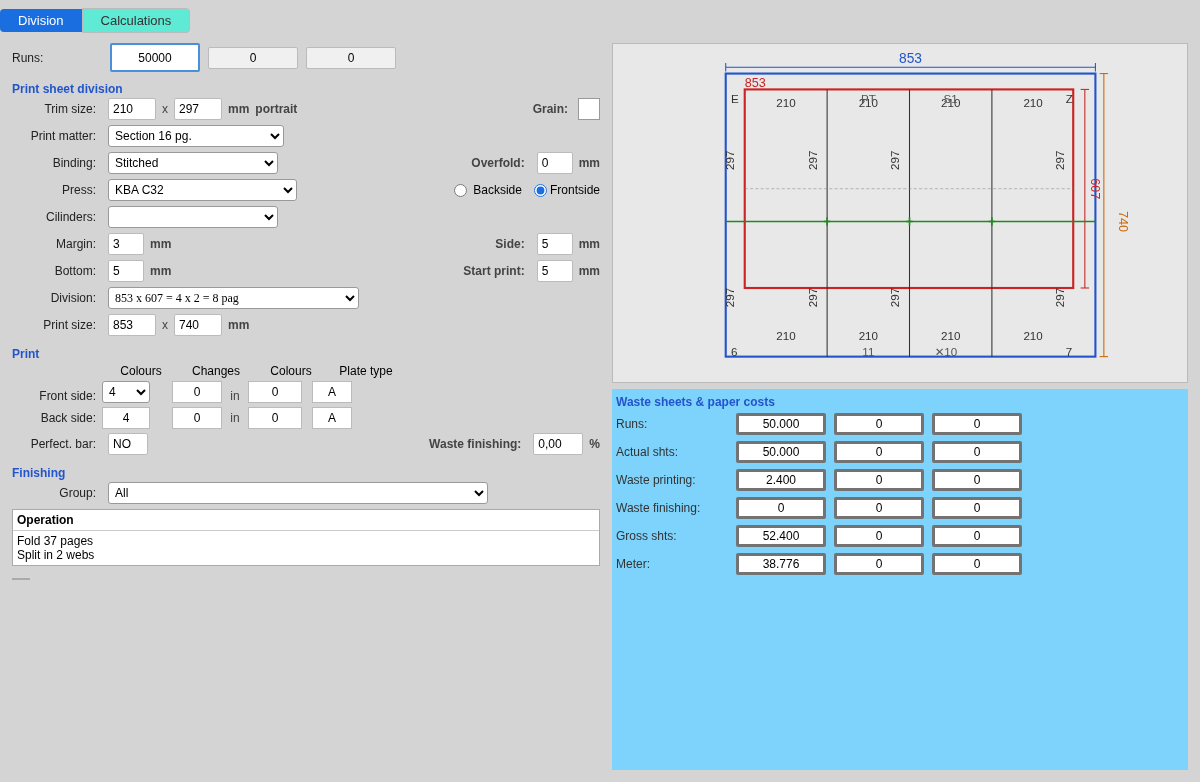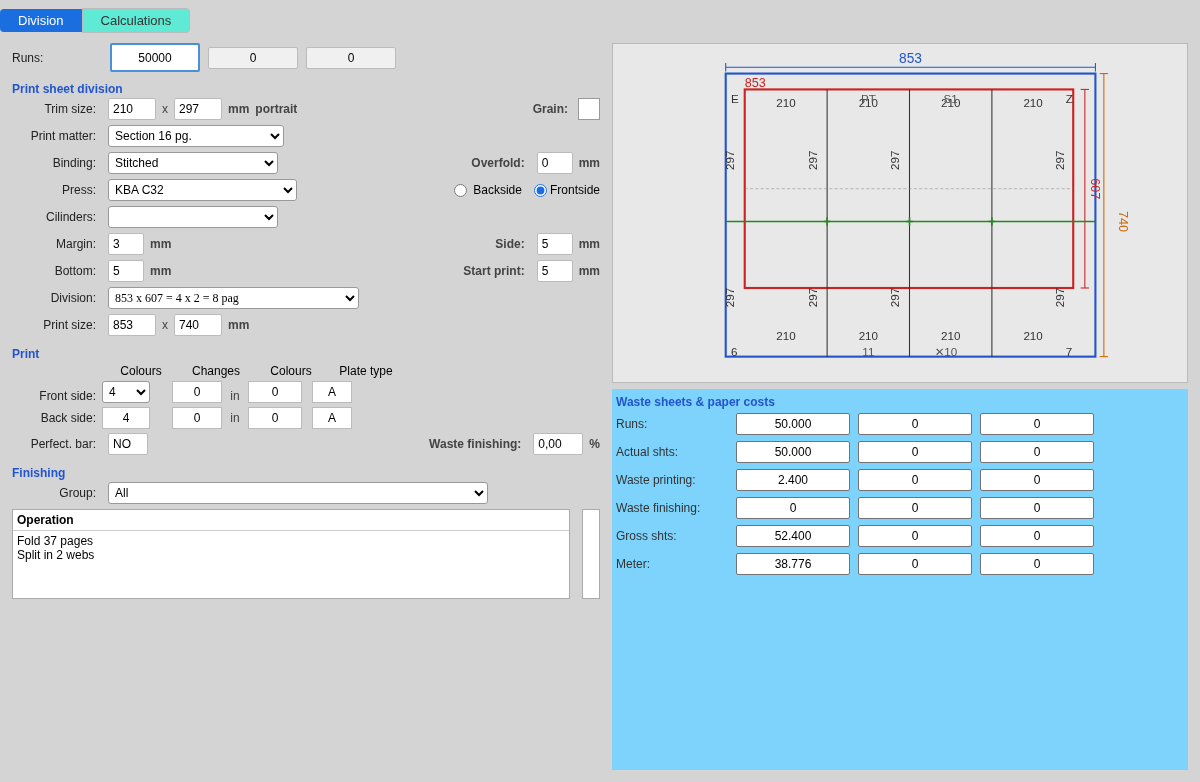--- a/index.html
+++ b/index.html
@@ -224,23 +224,23 @@
       display: flex;
       align-items: center;
       margin-bottom: 6px;
     }
     .waste-row-label {
       width: 120px;
       font-size: 12px;
       color: #333;
     }
     .waste-input-box {
-      width: 114px;
-      height: 22px;
-      border: 1px solid #737373;
+      width: 90px;
+      height: 22px;
+      border: 3px solid #737373;
       background: white;
       text-align: center;
       font-size: 12px;
       border-radius: 2px;
     }
     .waste-spacer { width: 8px; }
   </style>
 </head>
 <body>
 
@@ -401,21 +401,21 @@
       </div>
 
       <div class="finishing-section">
         <div class="section-header">Finishing</div>
         <div class="form-row">
           <span class="form-label">Group:</span>
           <select class="select-input" style="width:380px;">
             <option>All</option>
           </select>
         </div>
-        <div style="display:flex;gap:12px;">
+        <div style="display:flex;gap:12px;flex-direction:column;">
           <div class="operations-table" style="flex:1;">
             <div class="operations-header">Operation</div>
             <div class="operations-body">
               <div>Fold 37 pages</div>
               <div>Split in 2 webs</div>
             </div>
           </div>
           <div style="width:18px;border:1px solid #aaa;background:white;"></div>
         </div>
       </div>

